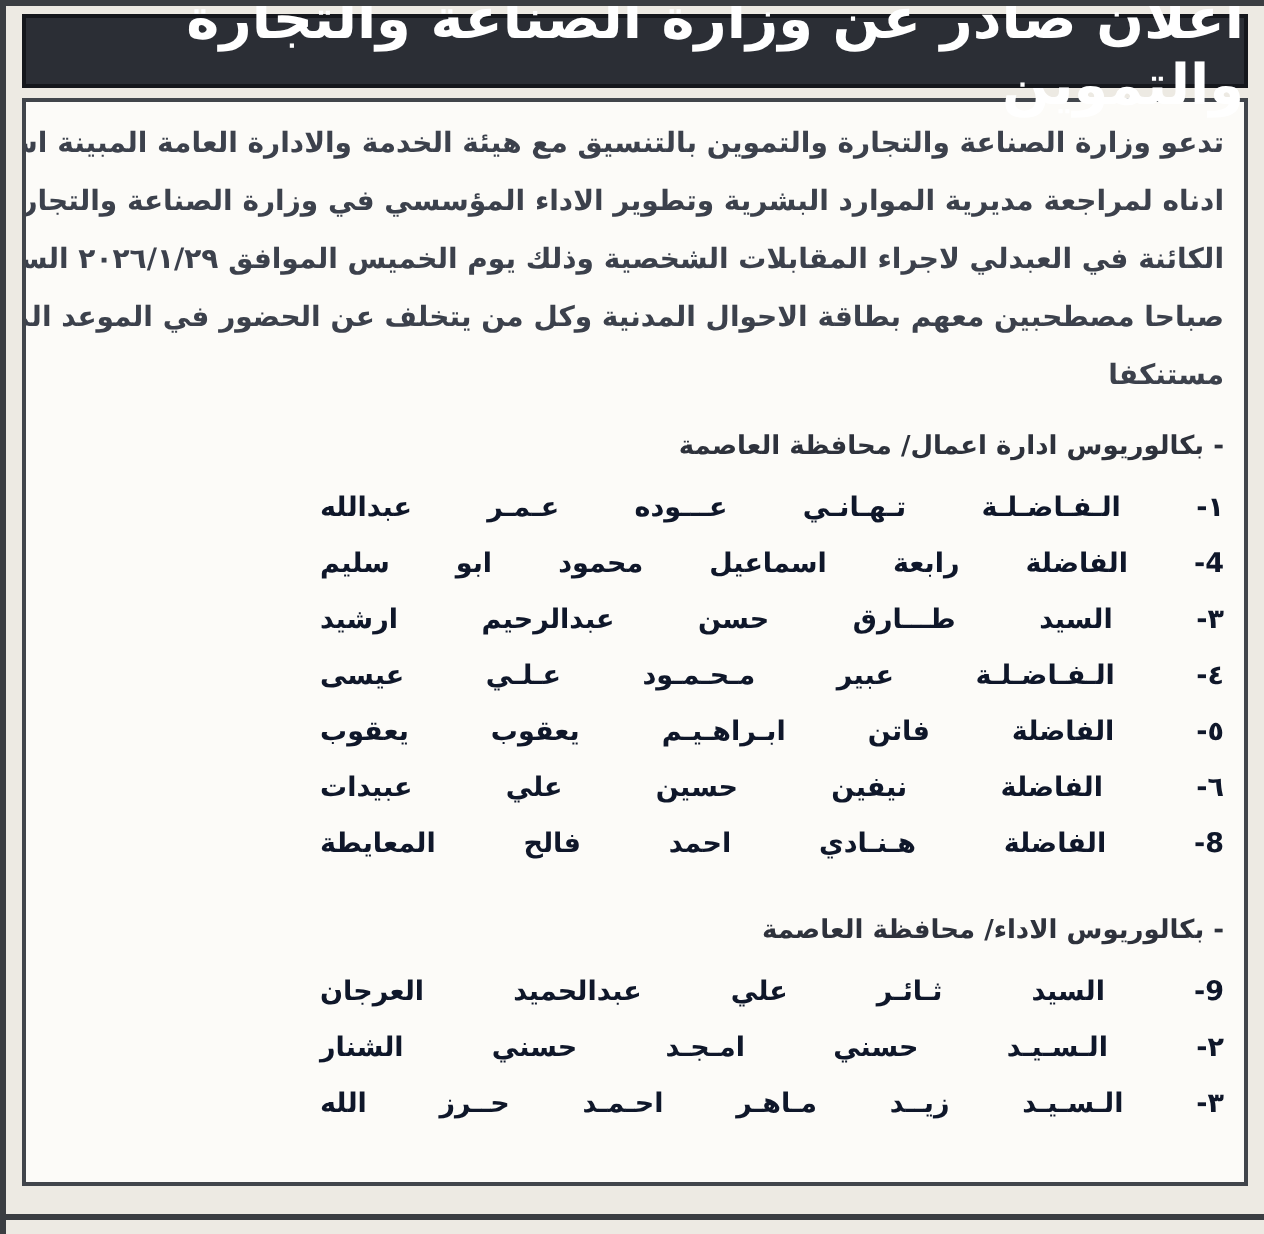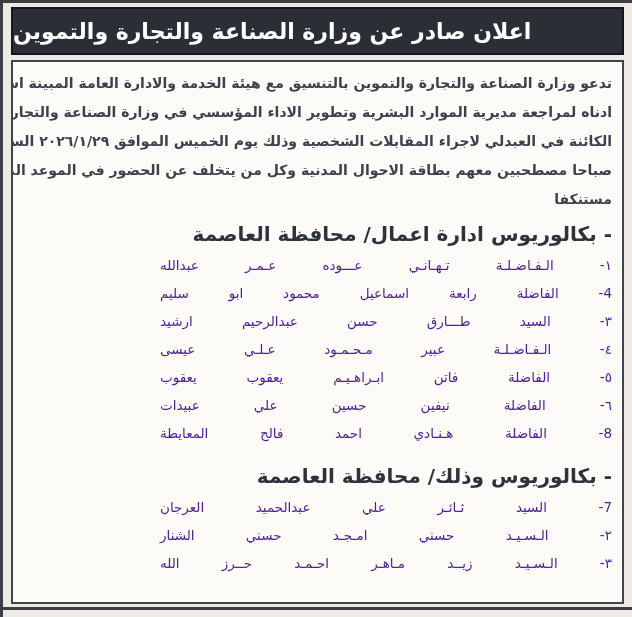--- a/index.html
+++ b/index.html
@@ -9,28 +9,28 @@
     box-sizing:border-box;
     background:#edeae3;
     border-top:3px solid #3b3e42;
     border-left:3px solid #3b3e42;
     font-family:"DejaVu Sans", sans-serif;
     overflow:hidden;
     direction:rtl;
   }
   .header-box{
     margin:4px 8px 0 8px;
-    height:48px;
+    height:37px;
     box-sizing:border-box;
     background:#2b2e35;
     border:2px solid #15171c;
-    display:flex;align-items:center;justify-content:flex-end;
+    display:flex;align-items:center;justify-content:flex-start;
     color:#ffffff;
     font-weight:bold;
-    font-size:22px;
+    font-size:28px;
     letter-spacing:0px;
   }
   .content-box{
     margin:5px 8px 0 8px;
     height:544px;
     box-sizing:border-box;
     background:#fcfbf8;
     border:2px solid #41454b;
     padding:7px 10px 0 10px;
     overflow:hidden;
@@ -41,29 +41,29 @@
     text-align:justify;
     text-align-last:justify;
     white-space:nowrap;
   }
   .intro .last-line{
     line-height:29px;
     text-underline-offset:3px;
   }
   .lists{width:452px;margin-top:4px;}
   .section-heading{
-    font-size:20px;
+    font-size:13px;
     font-weight:bold;
     color:#2e323c;
     line-height:33px;
   }
   .item{
     font-size:13.5px;
-    font-weight:normal;
-    color:#4c1d95;
+    font-weight:bold;
+    color:#0f172a;
     line-height:28px;
     text-align:justify;
     text-align-last:justify;
     white-space:nowrap;
   }
   .section-2{margin-top:13px;}
   .bottom-rule{
     position:absolute;
     left:0;right:0;top:604px;
     height:3px;
@@ -96,22 +96,22 @@
         <div class="item">١- الـفـاضـلـة تـهـانـي عـــوده عـمـر عبدالله</div>
         <div class="item">4- الفاضلة رابعة اسماعيل محمود ابو سليم</div>
         <div class="item">٣- السيد طـــارق حسن عبدالرحيم ارشيد</div>
         <div class="item">٤- الـفـاضـلـة عبير مـحـمـود عـلـي عيسى</div>
         <div class="item">٥- الفاضلة فاتن ابـراهـيـم يعقوب يعقوب</div>
         <div class="item">٦- الفاضلة نيفين حسين علي عبيدات</div>
         <div class="item">8- الفاضلة هـنـادي احمد فالح المعايطة</div>
       </div>
 
       <div class="section section-2">
-        <div class="section-heading">- بكالوريوس وذلك/ محافظة العاصمة</div>
-        <div class="item">7- السيد ثـائـر علي عبدالحميد العرجان</div>
+        <div class="section-heading">- بكالوريوس الاداء/ محافظة العاصمة</div>
+        <div class="item">9- السيد ثـائـر علي عبدالحميد العرجان</div>
         <div class="item">٢- الـسـيـد حسني امـجـد حسني الشنار</div>
         <div class="item">٣- الـسـيـد زيــد مـاهـر احـمـد حــرز الله</div>
       </div>
 
     </div>
   </div>
 
   <div class="bottom-rule"></div>
 </div>
 

